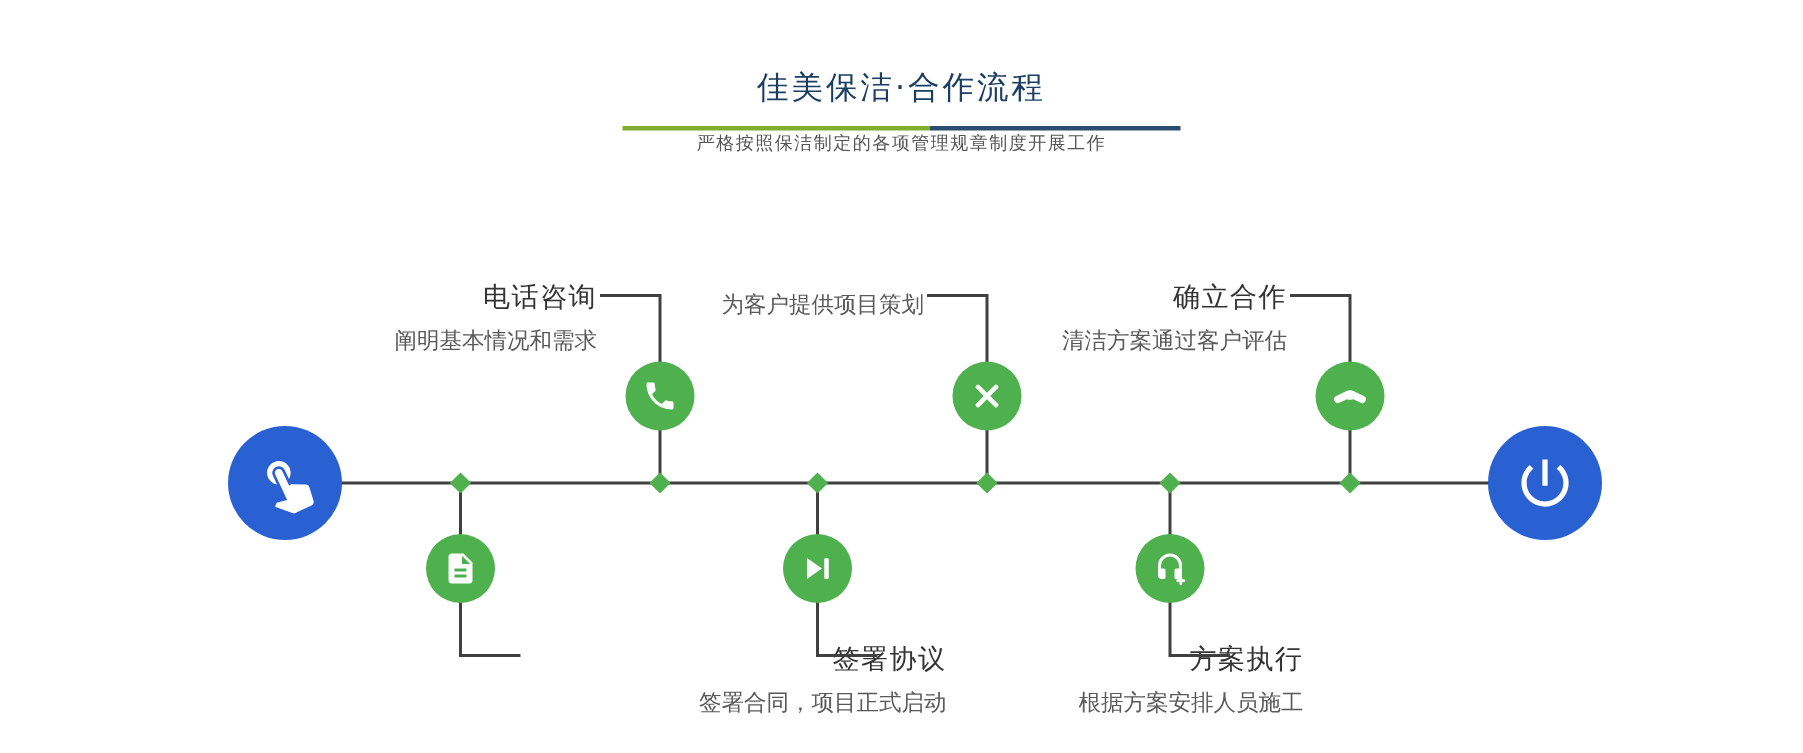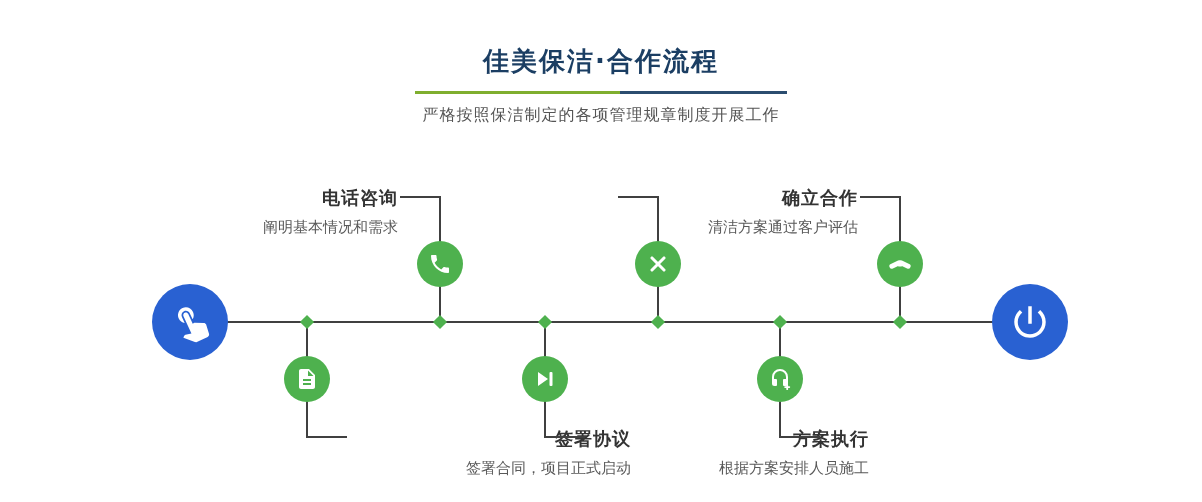--- a/index.html
+++ b/index.html
@@ -7,30 +7,30 @@
   body { font-family:"DejaVu Sans","Liberation Sans",sans-serif; }
 
   .canvas {
     position:relative; width:1202px; height:502px;
     margin:0 auto; background:#ffffff; overflow:hidden;
   }
 
   
   .header { position:absolute; left:0; right:0; top:44px; text-align:center; }
   .page-title {
-    font-size:26px; font-weight:bold; letter-spacing:2px;
+    font-size:21px; font-weight:normal; letter-spacing:2px;
     color:var(--title-navy,#1b3e63);
   }
   .title-divider {
     width:372px; height:3px; margin:12px auto 0; display:flex;
   }
   .title-divider .seg-green { flex:0 0 55%; background:var(--divider-green,#7fae2f); }
   .title-divider .seg-blue  { flex:1; background:var(--divider-blue,#2b4d6f); }
   .page-subtitle {
-    margin-top:11px; font-size:16px; letter-spacing:1px; color:#555555;
+    margin-top:0; font-size:12px; letter-spacing:1px; color:#555555;
   }
 
   
   .main-line {
     position:absolute; left:190px; top:321px; width:840px; height:2px;
     background:var(--line,#404040); z-index:1;
   }
   .endpoint {
     position:absolute; top:284px; width:76px; height:76px; border-radius:50%;
     background:var(--accent-blue,#2961d2); z-index:2;
@@ -60,21 +60,21 @@
   .step.top .v2    { top:285px; height:38px; }
   .step.bottom .v1 { top:322px; height:36px; }
   .step.bottom .v2 { top:400px; height:38px; }
   .step .hline { position:absolute; height:2px; width:40px; background:var(--line,#404040); z-index:1; }
   .step.top .hline    { left:-40px; top:196px; }
   .step.bottom .hline { left:0;     top:436px; }
 
   .step .textbox { position:absolute; }
   .step.top .textbox    { left:-262px; top:186px; width:220px; text-align:right; }
   .step.bottom .textbox { left:44px;   top:427px; width:280px; text-align:right; }
-  .step-label { font-size:18px; font-weight:bold; letter-spacing:1px; color:#333333; }
+  .step-label { font-size:18px; font-weight:normal; letter-spacing:1px; color:#333333; }
   .step-desc  { margin-top:8px; font-size:15px; color:#595959;font-family:Liberation Mono, monospace; }
 </style>
 </head>
 <body>
 
 <div class="canvas">
 
   <div class="header">
     <div class="page-title">佳美保洁·合作流程</div>
     <div class="title-divider">
@@ -144,20 +144,21 @@
     <div class="vline v2"></div>
     <div class="hline"></div>
     <div class="textbox">
       <div class="step-label">方案执行</div>
       <div class="step-desc">根据方案安排人员施工</div>
     </div>
   </div>
 
   <div class="step top" style="left:658px">
     <div class="textbox">
+      <div class="step-desc">为客户提供项目策划</div>
     </div>
     <div class="hline"></div>
     <div class="vline v1"></div>
     <div class="circle">
       <svg viewBox="0 0 24 24">
         <rect x="10.5" y="2" width="3" height="20" rx="1.2" transform="rotate(45 12 12)"></rect>
         <rect x="10.5" y="2" width="3" height="20" rx="1.2" transform="rotate(-45 12 12)"></rect>
       </svg>
     </div>
     <div class="vline v2"></div>

